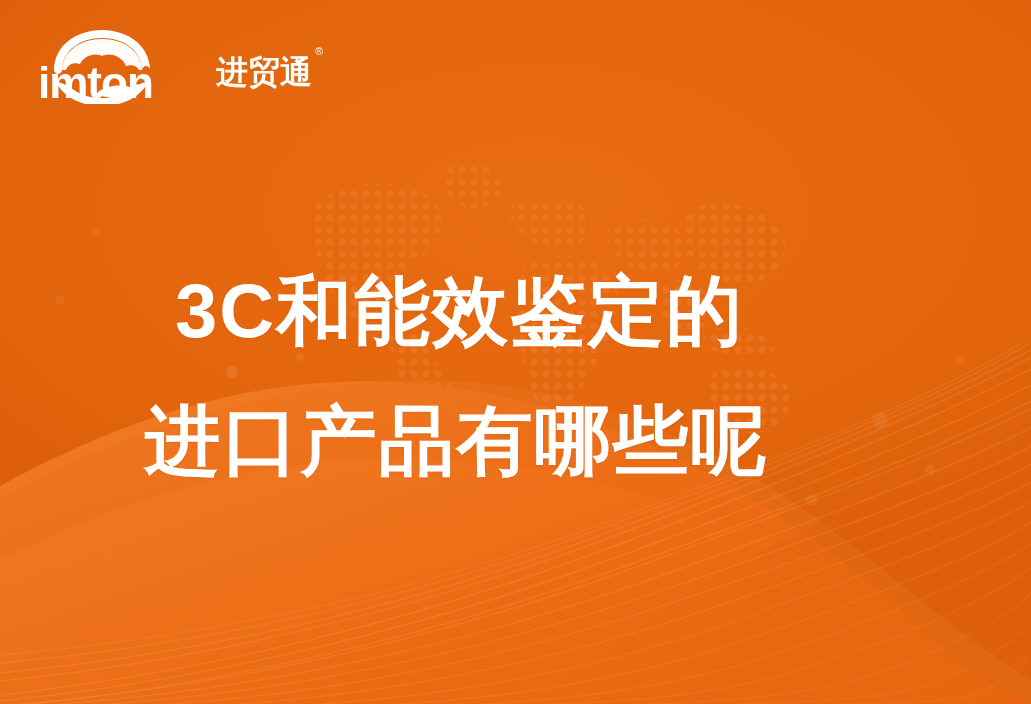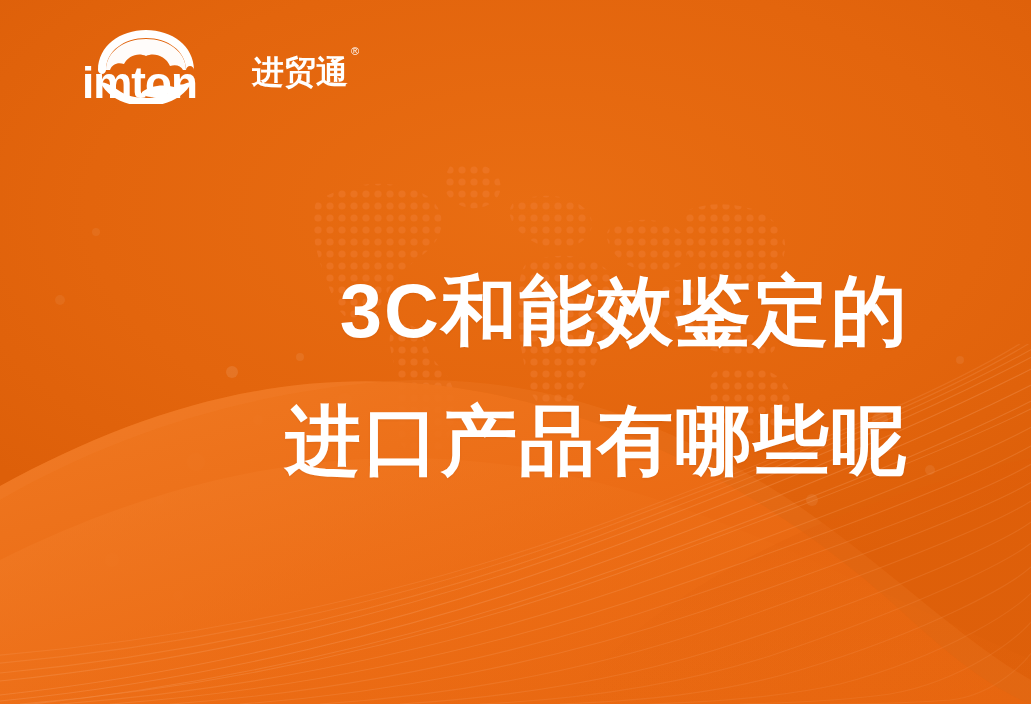--- a/index.html
+++ b/index.html
@@ -73,26 +73,25 @@
     left: 36px;
     top: 26px;
     display: flex;
     align-items: flex-end;
     height: 78px;
   }
   .logo-mark {
     position: relative;
     width: 170px;
     height: 78px;
-    margin-left: 44px;
   }
   .logo-mark svg { position:absolute; left:0; top:0; width:170px; height:78px; }
   .logo-cn {
     position: relative;
-    margin-left: 2px;
+    margin-left: 10px;
     color: #ffffff;
     font-size: 32px;
     font-weight: 700;
     letter-spacing: 0px;
     line-height: 1;
     padding-bottom: 16px;
     white-space: nowrap;
   }
   .logo-tm {
     position: absolute;
@@ -102,21 +101,21 @@
     font-weight: 400;
     line-height: 1;
   }
 
   
   .headline {
     position: absolute;
     left: 0;
     top: 246px;
     width: 909px;
-    text-align: right;
+    text-align: center;
     color: #ffffff;
   }
   .headline .line {
     display: block;
     font-size: 76px;
     font-weight: 700;
     line-height: 130px;
     letter-spacing: 2px;
     white-space: nowrap;
     text-shadow: 0 1px 2px rgba(150,60,0,.12);

